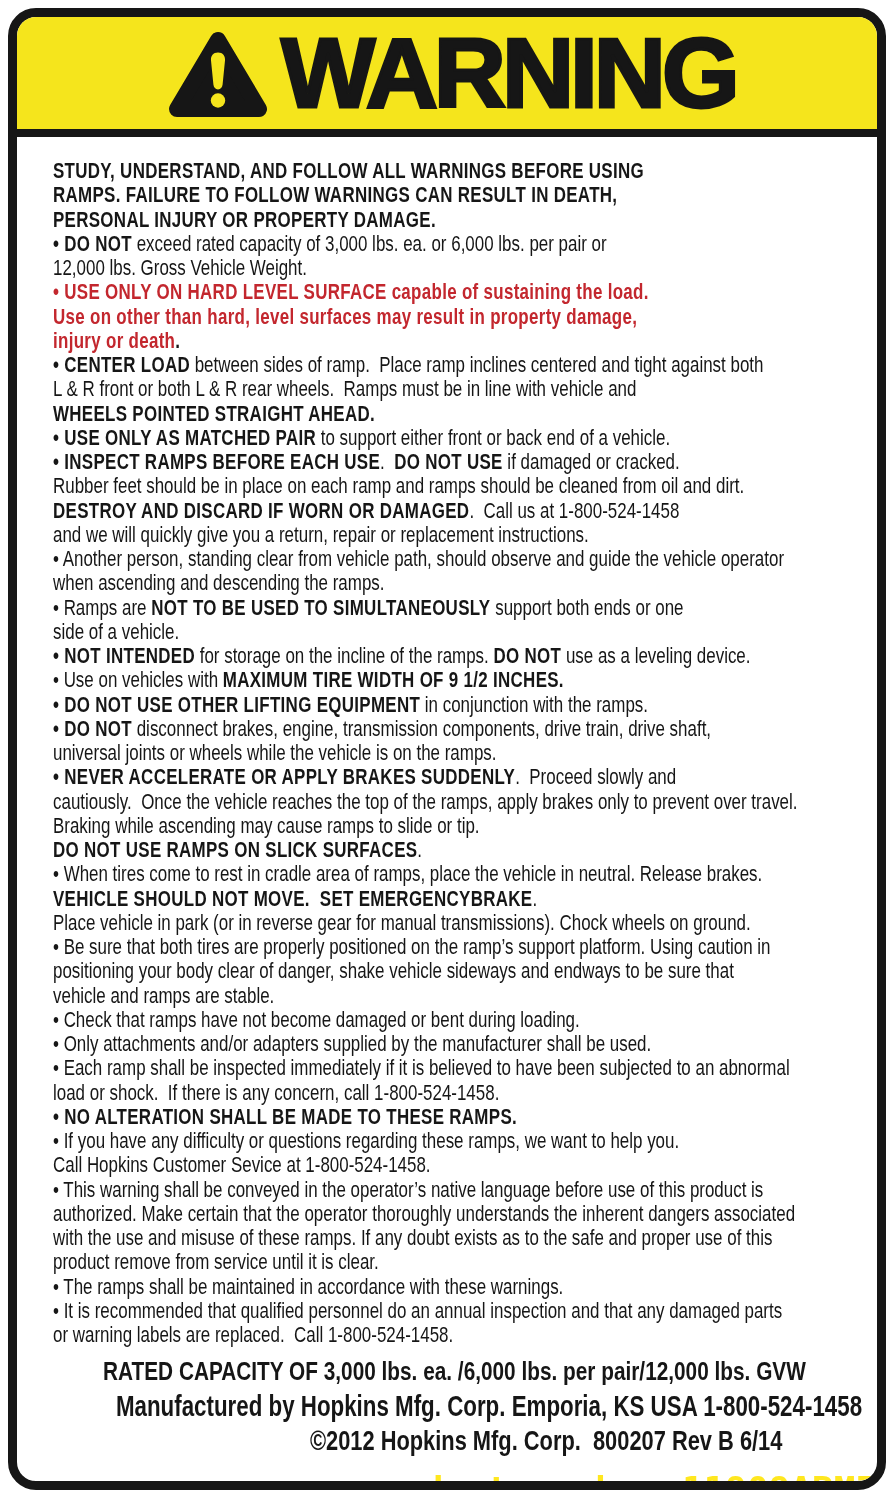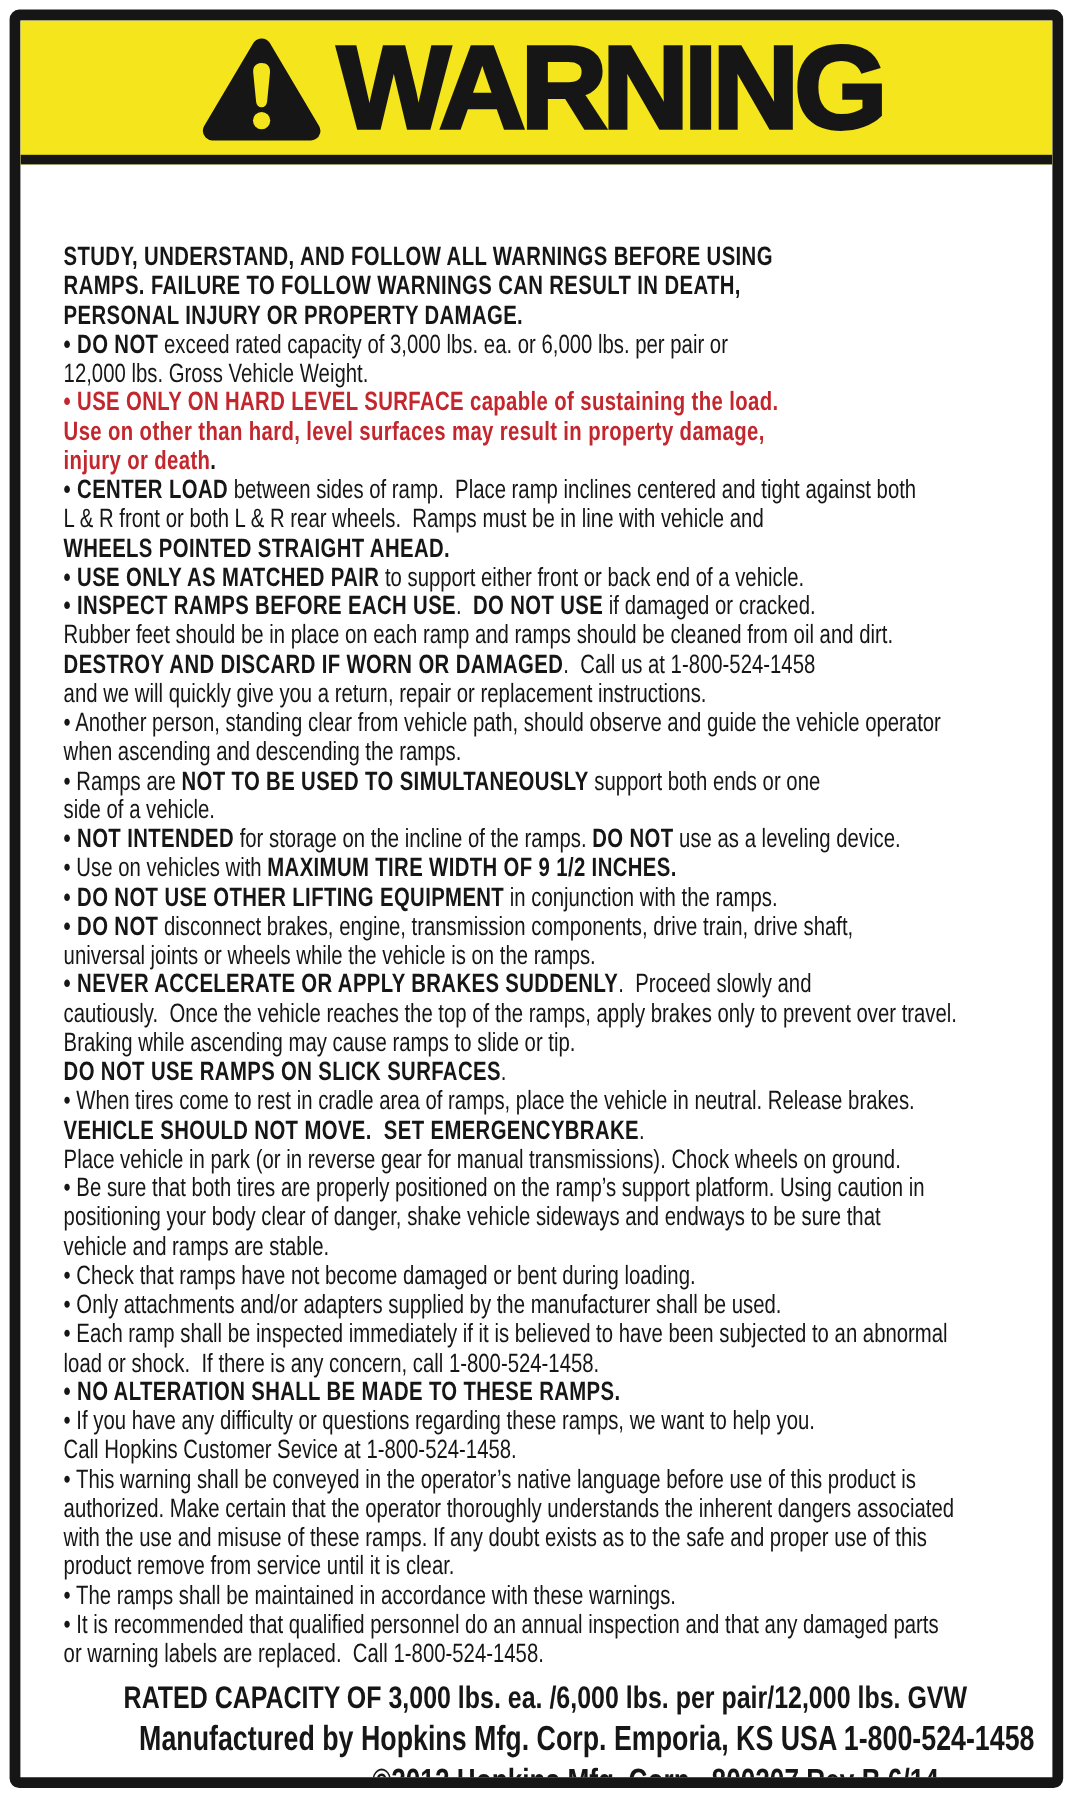--- a/index.html
+++ b/index.html
@@ -8,21 +8,21 @@
     background:#ffffff;
     position:relative;
     font-family:"Liberation Sans", sans-serif;
     -webkit-font-smoothing:antialiased;
   }
   .label {
     position:absolute; left:8px; top:8px;
     width:878px; height:1482px;
     box-sizing:border-box;
     border:9px solid var(--ink);
-    border-radius:8px;
+    border-radius:28px;
     background:#ffffff;
     overflow:hidden;
   }
   .header-band {
     height:112px;
     background:var(--yellow);
     border-bottom:8px solid var(--ink);
     display:flex; align-items:center; justify-content:center;
     gap:12px;
   }
@@ -32,21 +32,21 @@
     font-weight:bold;
     font-size:98px;
     line-height:98px;
     letter-spacing:-4px;
     color:var(--ink);
     -webkit-text-stroke:3px var(--ink);
     transform:scaleX(1.02);
     transform-origin:0 50%;
     white-space:pre;
   }
-  .body-text { padding:22px 0 0 36px;margin-top:43px; }
+  .body-text { padding:22px 0 0 36px; }
   .line {
     font-size:22px;
     line-height:24.25px;
     color:var(--ink);
     white-space:pre;
     transform:scaleX(0.77);
     transform-origin:0 50%;
   }
   .line .b { font-weight:bold; letter-spacing:0.4px; }
   .line .r { color:var(--red); }

